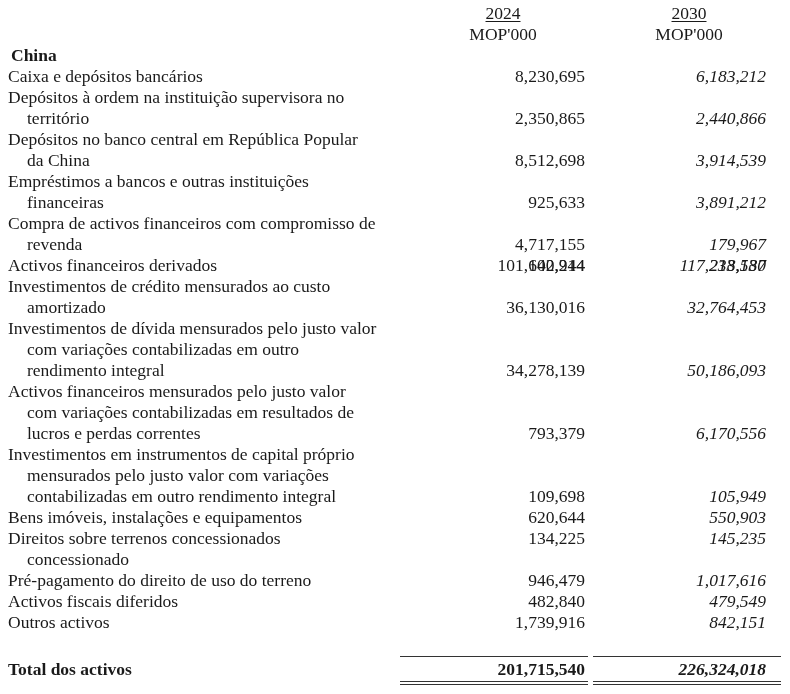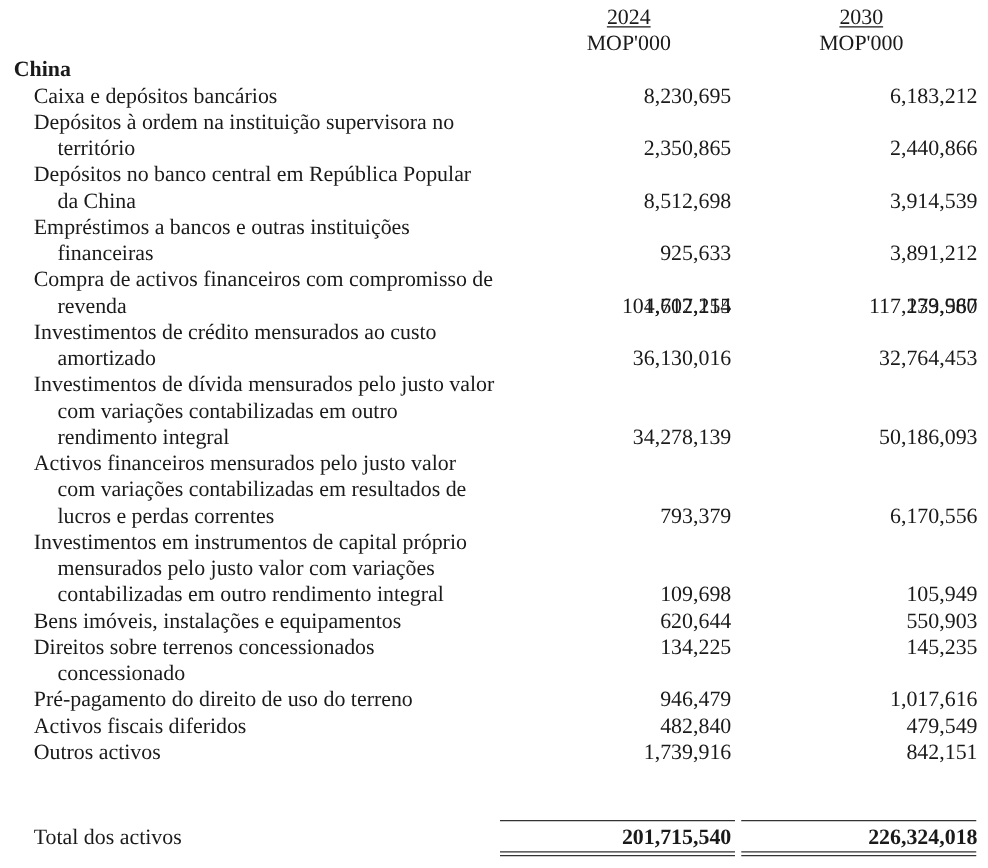--- a/index.html
+++ b/index.html
@@ -15,31 +15,31 @@
   }
   .hdr .yr { text-decoration: underline; text-underline-offset: 2px; }
   .hdr.c1 { left: 408px; }
   .hdr.c2 { left: 594px; }
   .section {
     position: absolute; left: 11px; top: 45px; font-weight: bold; line-height: 21px;
   }
   .rows { position: absolute; left: 0; top: 66px; width: 790px; }
   .row { position: relative; width: 790px; }
   .label {
-    width: 395px; padding-left: 27px; line-height: 21px;
+    width: 395px; padding-left: 8px; line-height: 21px;
   }
   .label .line { display: block; white-space: nowrap; }
   .label .line.indent { padding-left: 19px; }
   .val {
     position: absolute; bottom: 0; line-height: 21px; text-align: center; white-space: nowrap;
   }
   .val.c1 { right: 205px; }
-  .val.c2 { right: 8px; }
+  .val.c2 { right: 24px; font-style: italic; }
   .total-row { position: absolute; left: 0; top: 657px; width: 790px; height: 24px; }
-  .total-row .label { font-weight: normal; line-height: 24px; }
+  .total-row .label { font-weight: bold; line-height: 24px; }
   .total-row .val { font-weight: bold; line-height: 24px; bottom: auto; top: 0; }
   .rule-top { position: absolute; top: 656px; height: 0; border-top: 1.3px solid #333; }
   .rule-dbl { position: absolute; top: 681px; height: 2px; border-top: 1.3px solid #333; border-bottom: 1.3px solid #333; }
   .r1 { left: 400px; width: 188px; }
   .r2 { left: 593px; width: 188px; }
 </style>
 </head>
 <body>
 
 <div class="page">
@@ -86,20 +86,27 @@
         <div class="val c1">925,633</div>
         <div class="val c2">3,891,212</div>
       </div>
       <div class="row">
         <div class="label">
           <span class="line">Compra de activos financeiros com compromisso de</span>
           <span class="line indent">revenda</span>
         </div>
         <div class="val c1">4,717,155</div>
         <div class="val c2">179,967</div>
+      </div>
+      <div class="row">
+        <div class="label">
+          <span class="line">Activos financeiros derivados</span>
+        </div>
+        <div class="val c1">140,944</div>
+        <div class="val c2">218,137</div>
       </div>
       <div class="row">
         <div class="val c1">101,602,214</div>
         <div class="val c2">117,233,580</div>
       </div>
       <div class="row">
         <div class="label">
           <span class="line">Investimentos de crédito mensurados ao custo</span>
           <span class="line indent">amortizado</span>
         </div>

